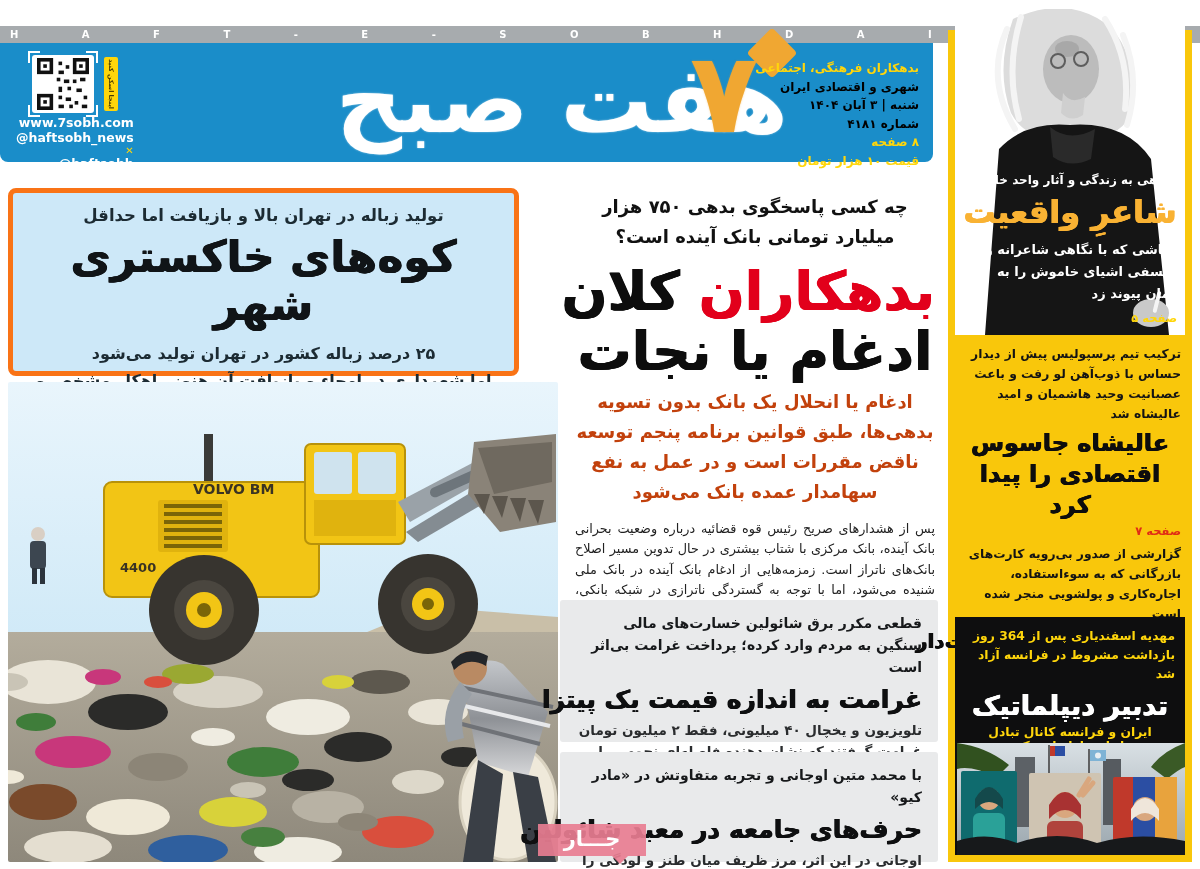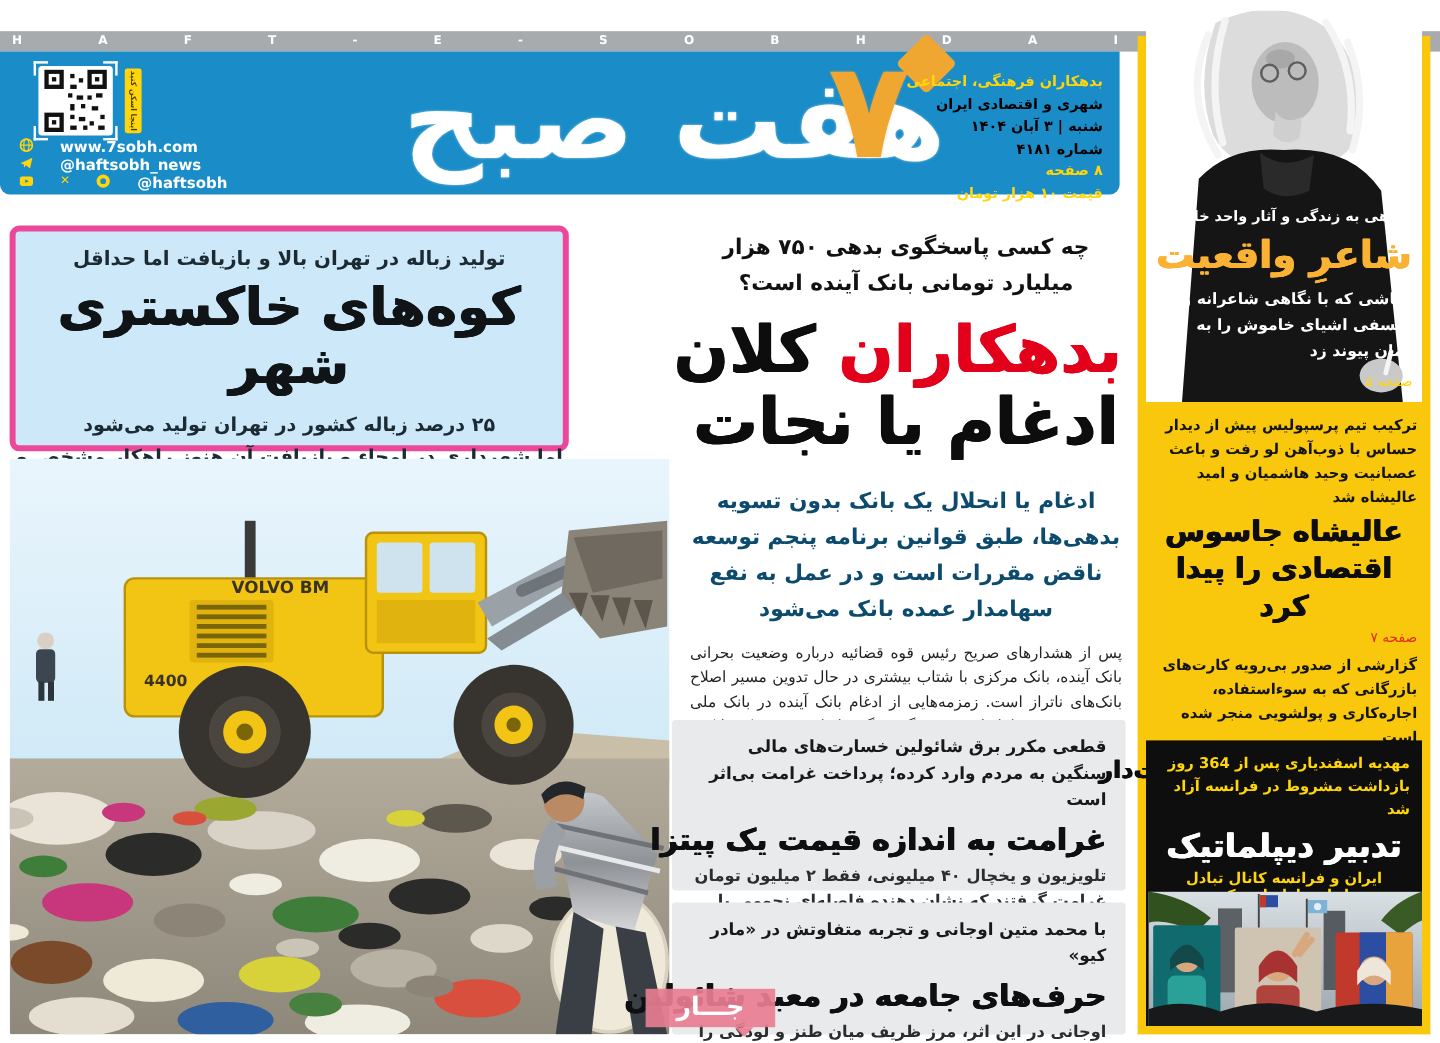--- a/index.html
+++ b/index.html
@@ -21,60 +21,60 @@
   .corner { position:absolute; width:12px; height:12px; border:2px solid #fff; }
   .c-tl { top:0; left:0; border-right:none; border-bottom:none; }
   .c-tr { top:0; right:0; border-left:none; border-bottom:none; }
   .c-bl { bottom:0; left:0; border-right:none; border-top:none; }
   .c-br { bottom:0; right:0; border-left:none; border-top:none; }
   .qr-tag { position:absolute; left:104px; top:14px; width:14px; height:54px; background:#ffd60b;
             color:#4a3b00; font-size:6.5px; font-weight:bold; writing-mode:vertical-rl;
             text-align:center; line-height:14px; border-radius:2px; overflow:hidden; }
   .contact { position:absolute; left:16px; top:72px; display:flex; flex-direction:column; gap:1px;
              direction:ltr; }
-  .contact .row { display:flex; align-items:flex-start; gap:22px; color:#fff; font-size:12.5px;
-                  font-weight:bold; height:14px; }
+  .contact .row { display:flex; align-items:flex-end; gap:0; color:#fff; font-size:12.5px;
+                  font-weight:bold; height:14px;flex-direction:column; }
   .mini-ic { width:12px; height:12px; display:inline-block; }
   .ic-txt { color:#ffd60b; font-size:10px; font-weight:bold; width:auto; }
   .issue { position:absolute; right:14px; top:16px; width:180px; direction:rtl; text-align:right;
            font-size:12px; font-weight:bold; line-height:18.5px; }
   .issue .y { color:#ffd60b; } .issue .w { color:#000000; }
   .logo { position:absolute; left:318px; top:-14px; width:500px; height:150px; pointer-events:none; }
   .logo-text { position:absolute; right:30px; top:2px; color:#fff; font-size:92px; font-weight:bold;
                direction:rtl; white-space:nowrap; line-height:140px;
                text-shadow:0 0 2px rgba(255,255,255,.6); }
   .logo-diamond { position:absolute; left:436px; top:6px; width:36px; height:36px; background:#f0a732;
                   transform:rotate(45deg); border-radius:4px; }
   .logo-seven { position:absolute; left:372px; top:8px; color:#f0a732; font-size:112px; font-weight:bold;
                 line-height:112px; text-shadow:0 0 2px rgba(240,167,50,.5); }
 
   
   .rtl { direction:rtl; }
-  .page-ref { color:#e8322a; font-size:11.5px; font-weight:normal; }
+  .page-ref { color:#e8322a; font-size:11.5px; font-weight:bold; }
   .hl { text-shadow:.5px 0 currentColor, -.5px 0 currentColor; }
 
   
-  .trash-box { position:absolute; left:8px; top:188px; width:466px; height:188px;
-               background:#cde8f8; border:5px solid #ec4899; border-radius:8px;
+  .trash-box { position:absolute; left:8px; top:188px; width:511px; height:188px;
+               background:#cde8f8; border:5px solid #f97316; border-radius:8px;
                text-align:center; padding-top:13px; }
   .trash-box .kicker { font-size:16.5px; font-weight:bold; color:#1c2b33; }
   .trash-box h1 { font-size:44px; color:#101417; margin:8px 0 10px; line-height:1.1; }
   .trash-box .sub { font-size:16px; font-weight:bold; color:#1c2b33; line-height:27px; }
   .trash-box .page-ref { display:block; margin-top:6px; }
   .trash-photo { position:absolute; left:8px; top:382px; width:550px; height:480px; overflow:hidden;
                  border-radius:2px; }
   .trash-photo svg { display:block; }
 
   
   .main-story { position:absolute; left:575px; top:192px; width:360px; text-align:center; }
   .main-story .kicker { font-size:18px; font-weight:bold; color:#111; line-height:30px; }
   .main-story .headline { font-size:54px; font-weight:bold; color:#0d0d0d; line-height:1.12;
                           margin-top:10px; white-space:nowrap; }
   .main-story .headline .red { color:#e2001b; }
-  .main-story .subhead { font-size:18px; font-weight:bold; color:#0c4a6e; line-height:30px; margin-top:20px; }
+  .main-story .subhead { font-size:18px; font-weight:bold; color:#c2410c; line-height:30px; margin-top:4px; }
   .main-story .body { font-size:12.8px; color:#222; line-height:20.5px; text-align:justify;
                       margin-top:12px; }
   .main-story .page-ref { display:block; text-align:right; margin-top:10px; }
 
   .gray-box { position:absolute; left:560px; width:378px; background:#e9eaeb; border-radius:3px;
               padding:12px 16px 8px; text-align:right; }
   .gb1 { top:600px; height:142px; }
   .gb2 { top:752px; height:110px; }
   .gray-box .kicker { font-size:14px; font-weight:bold; color:#17191b; line-height:22px; }
   .gray-box h2 { font-size:25px; color:#0e0f10; text-align:center; margin:7px 0 6px; white-space:nowrap; }

